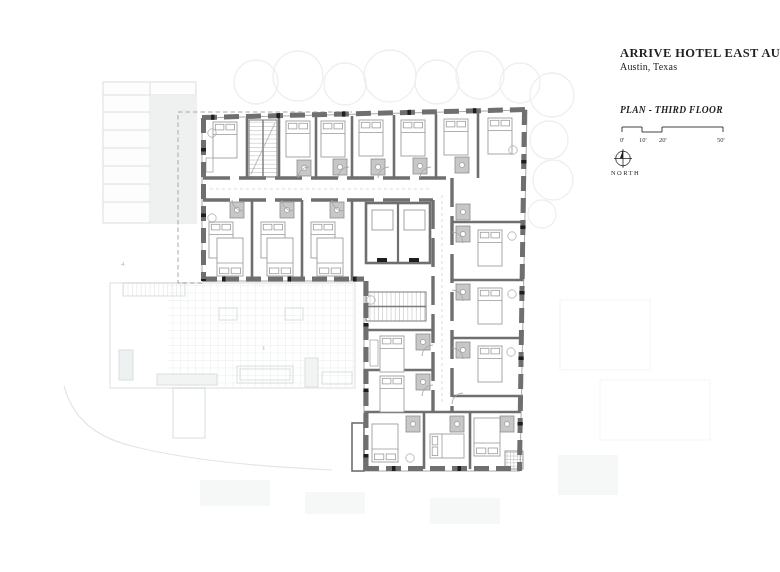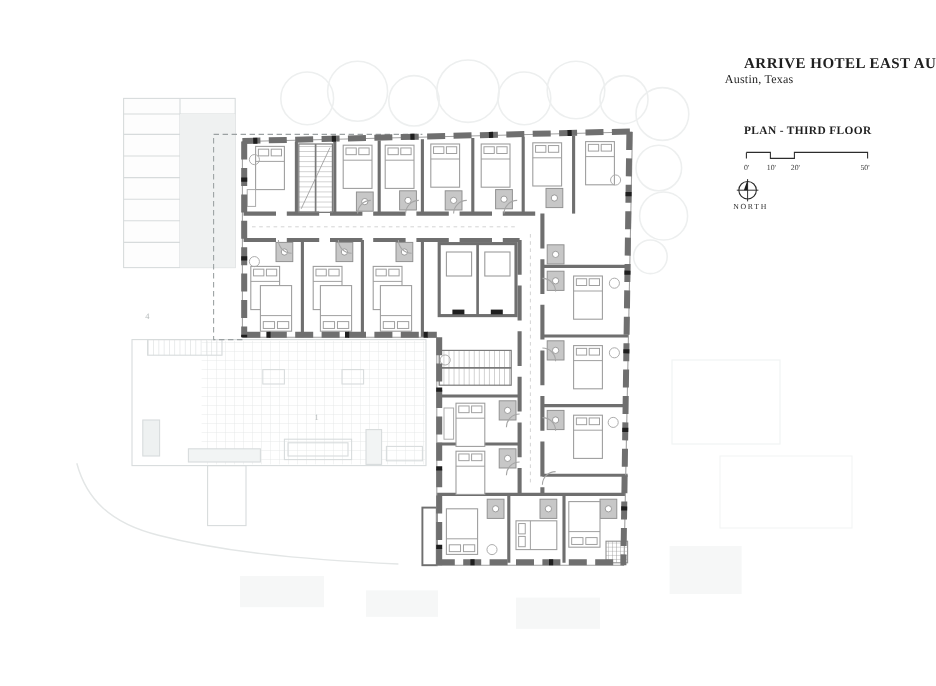--- a/index.html
+++ b/index.html
@@ -1,21 +1,21 @@
 <!DOCTYPE html>
 <html><head>
 <meta charset="utf-8">
 <style>
   html,body{margin:0;padding:0;background:#ffffff;}
   .sheet{position:relative;width:780px;height:572px;background:#ffffff;overflow:hidden;
          font-family:"Liberation Serif","DejaVu Serif",serif;color:#1f1f1f;}
   .abs{position:absolute;}
   .project-title{font-size:12.5px;font-weight:bold;letter-spacing:.4px;white-space:nowrap;}
   .project-location{font-size:10px;letter-spacing:.2px;}
-  .plan-title{font-size:9.5px;font-weight:bold;letter-spacing:.3px;white-space:nowrap;}
+  .plan-title{font-size:9.5px;font-weight:bold;letter-spacing:.3px;white-space:nowrap;font-style:italic;}
   .north-label{font-size:6.5px;letter-spacing:1.4px;color:#2e2e2e;}
   .fig-label{font-size:7px;color:#b3b8b9;}
   svg text{font-family:"Liberation Serif","DejaVu Serif",serif;}
   .tick{font-size:6.5px;fill:#3a3a3a;}
 </style>
 </head>
 <body>
 
 <div class="sheet">
 
@@ -272,21 +272,21 @@
         <line x1="364" y1="468.5" x2="520" y2="468.5" stroke-dashoffset="-28"></line>
         <line x1="524.5" y1="110" x2="519.5" y2="471" stroke-dashoffset="-50"></line>
       </g>
     </g>
   </svg>
 
   <span class="abs fig-label" style="left:121px;top:260px">4</span>
   <span class="abs fig-label" style="left:262px;top:344px">1</span>
 
   <div class="abs project-title" style="left:620px;top:46px">ARRIVE HOTEL EAST AUSTIN</div>
-  <div class="abs project-location" style="left:604px;top:61px">Austin, Texas</div>
+  <div class="abs project-location" style="left:620px;top:61px">Austin, Texas</div>
   <div class="abs plan-title" style="left:620px;top:105px">PLAN - THIRD FLOOR</div>
 
   <svg class="abs" style="left:618px;top:122px" width="125" height="26" viewBox="0 0 125 26">
     <path d="M4,5 V10 M4,5 H24 V10 H44 V5 H105 V10" fill="none" stroke="#2c2c2c" stroke-width="0.9"></path>
     <text class="tick" x="2" y="20">0'</text>
     <text class="tick" x="21" y="20">10'</text>
     <text class="tick" x="41" y="20">20'</text>
     <text class="tick" x="99" y="20">50'</text>
   </svg>
 

